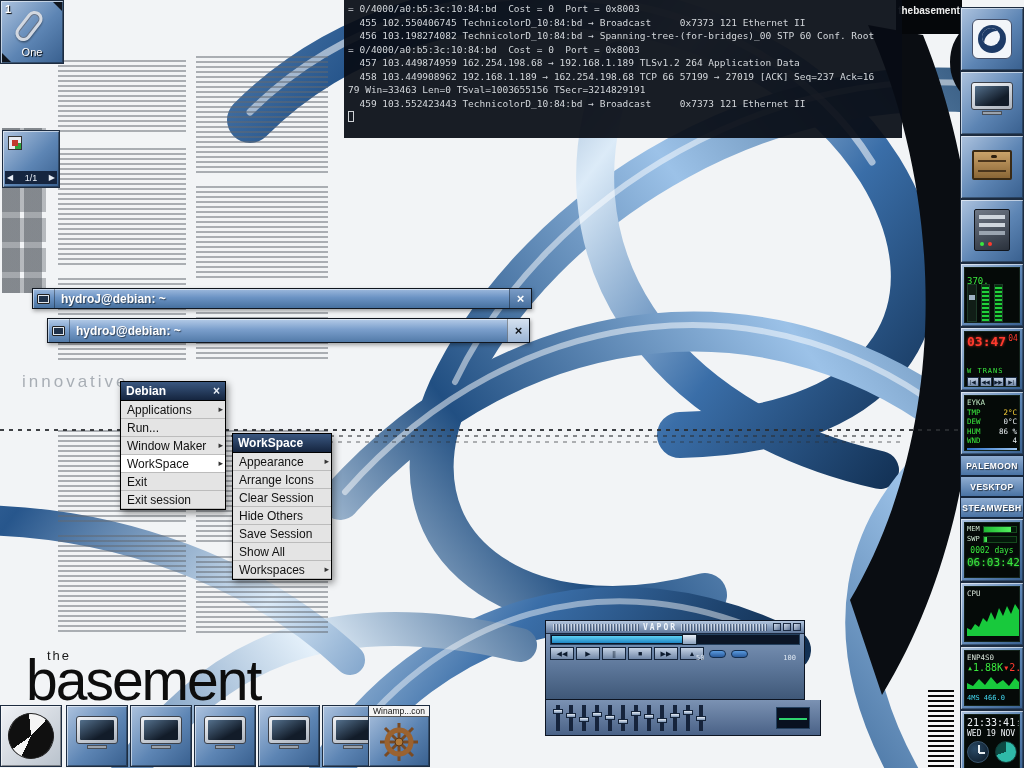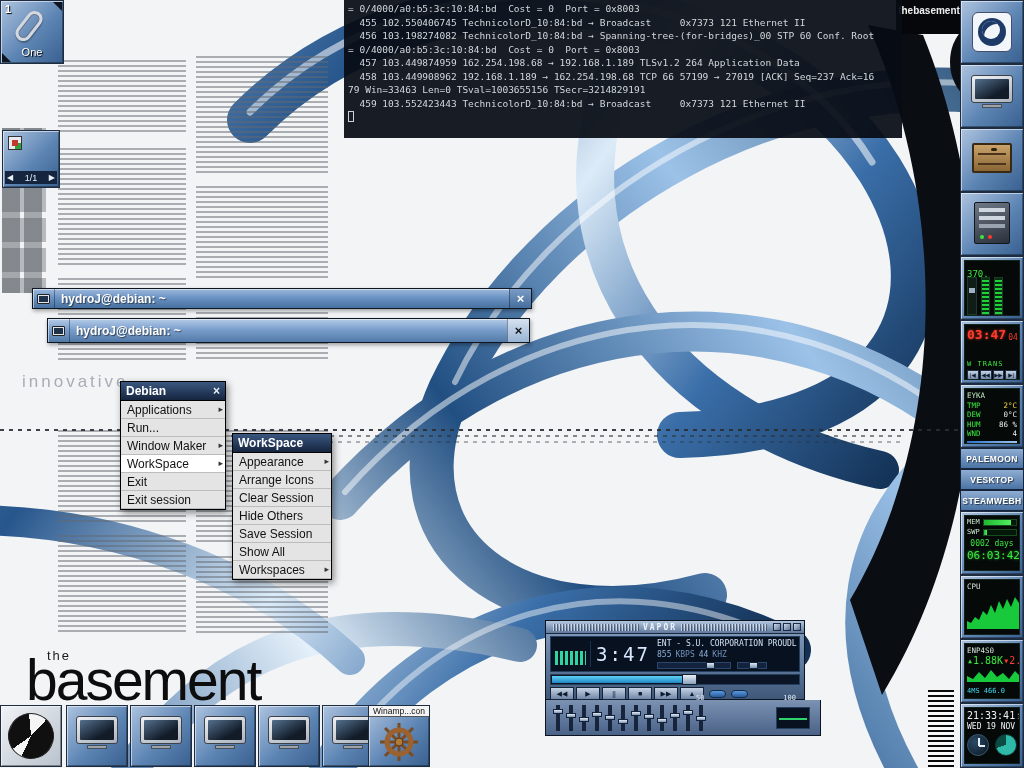--- a/index.html
+++ b/index.html
@@ -49,21 +49,21 @@
   .menu li{font-size:12px;color:#111;height:18px;padding:0 14px 0 6px;border-bottom:1px solid #bcbcbc;
     display:flex;align-items:center;position:relative;background:#e4e4e4}
   .menu li.sel{background:#ffffff}
   .menu li .arrow{position:absolute;right:2px;top:3px;font-size:9px;color:#333}
 
   
   .tile{width:64px;height:64px;position:relative;background:linear-gradient(135deg,#adc3df,#5d85b4 55%,#39608f);
     border:1px solid #1d2c40;box-shadow:inset 1px 1px 0 rgba(255,255,255,.55), inset -1px -1px 0 rgba(0,0,0,.35)}
   .tile-light{background:linear-gradient(135deg,#f0f2f6,#b9c2cc)}
   .screen{position:absolute;inset:3px;background:#050a08;border:1px solid #13221a;overflow:hidden;padding:2px}
-  #dock-right{left:960px;top:0;width:64px;height:652px;z-index:12}
+  #dock-right{left:960px;top:7px;width:64px;height:652px;z-index:12}
   #dock-bottom{left:0;top:705px;width:460px;height:63px;z-index:12}
   #dock-bottom .tile{width:62px;height:62px;position:absolute;top:0}
 
   .dbtn{width:64px;height:21px;background:linear-gradient(180deg,#8fadd2,#4a73a4);border:1px solid #15243a;color:#fff;
     font-size:8.5px;font-weight:bold;letter-spacing:.4px;display:flex;align-items:center;justify-content:center;
     text-shadow:1px 1px 1px rgba(0,0,0,.6)}
 
   
   .gs-logo{width:40px;height:40px;margin:11px auto;background:#f2f5f9;border:1px solid #44506a;border-radius:6px;position:relative}
   .gs-logo::before{content:"";position:absolute;inset:5px;border-radius:50%;background:#1d3a66}
@@ -81,21 +81,21 @@
   .server::after{content:"";position:absolute;left:5px;bottom:4px;width:4px;height:4px;border-radius:50%;background:#3ae83e;box-shadow:8px 0 0 #ff3a2e}
 
   
   .mx-top{height:12px}
   .mx-body{display:flex;gap:4px;height:38px;margin-top:2px}
   .mx-slider{width:10px;background:#101d16;border:1px solid #1d3a28;position:relative}
   .mx-slider i{position:absolute;left:1px;right:1px;top:10px;height:5px;background:#9fb2c4;display:block}
   .mx-meter{width:9px;background:repeating-linear-gradient(0deg,#21d13a 0 2px,#06300e 2px 4px);border:1px solid #1d3a28}
 
   
-  .pc-time{display:flex;align-items:flex-end;gap:2px}
+  .pc-time{display:flex;align-items:flex-start;gap:2px}
   .pc-time .big{font-size:13px;font-weight:bold;text-shadow:0 0 3px rgba(255,60,40,.8)}
   .pc-time .sm{font-size:8px}
   .pc-status{font-size:7px;letter-spacing:1px;margin:18px 0 2px}
   .pc-btns{display:flex;gap:1px;margin-top:1px}
   .pc-btns button{flex:1;height:10px;font-size:5.5px;line-height:8px;color:#0d1b2e;
     background:linear-gradient(180deg,#c4d2e4,#7288a8);border:1px solid #1c2c44;padding:0}
 
   
   .wx{font-size:7.5px;line-height:9.5px}
   .wx-st{color:#bfe8c2}
@@ -353,43 +353,20 @@
 <div id="winamp" class="abs">
   <div class="wa-main">
     <div class="wa-title">
       <span class="wa-ridge"></span>
       <span class="wt">VAPOR</span>
       <span class="wa-ridge"></span>
       <span class="wa-btn"></span>
       <span class="wa-btn"></span>
       <span class="wa-btn"></span>
     </div>
-    <div class="wa-display">
-      <div class="wa-vis">
-          <i></i>
-        </div>
-      <div class="wa-time">3:47</div>
-      <div class="wa-right">
-        <div class="wa-track">ENT - S.U. CORPORATION PROUDLY</div>
-        <div class="wa-info">
-          <span>855</span>
-          <span class="u">KBPS</span>
-          <span>44</span>
-          <span class="u">KHZ</span>
-        </div>
-        <div class="wa-sliders">
-          <span class="wa-vol">
-              <i></i>
-            </span>
-          <span class="wa-bal">
-              <i></i>
-            </span>
-        </div>
-      </div>
-    </div>
     <div class="wa-seek">
       <span class="fill"></span>
       <span class="knob"></span>
     </div>
     <div class="wa-ctl">
       <button>◀◀</button>
       <button>▶</button>
       <button>||</button>
       <button>■</button>
       <button>▶▶</button>

